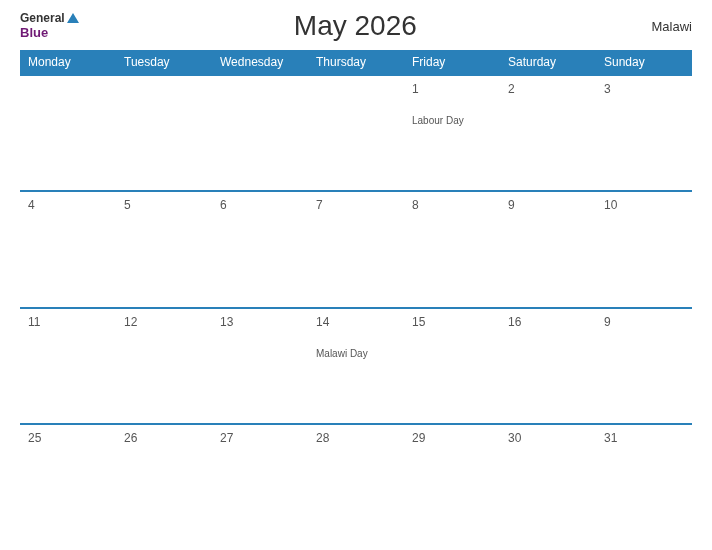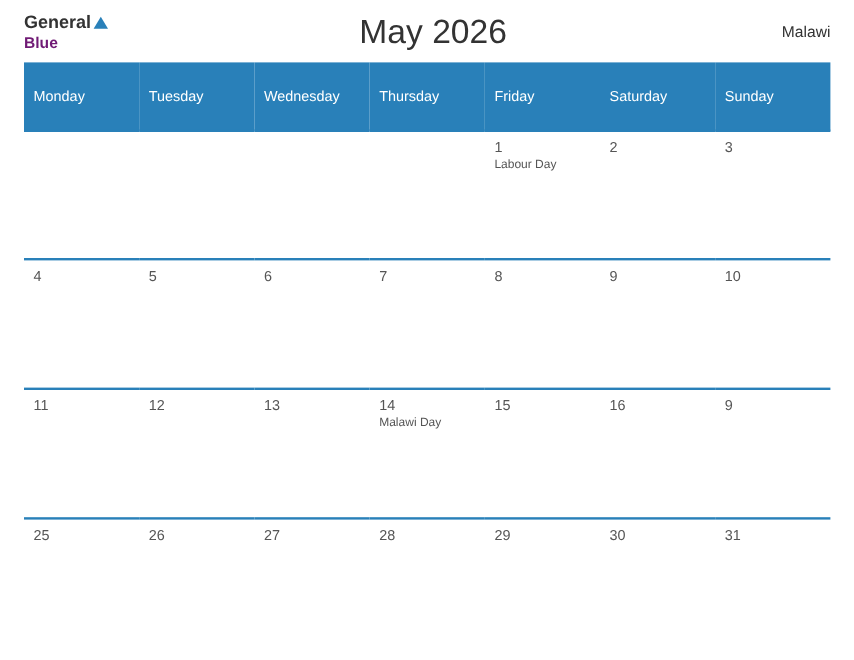--- a/index.html
+++ b/index.html
@@ -28,21 +28,21 @@
       align-items: flex-start;
       font-size: 13px;
       font-weight: bold;
       color: #333;
       line-height: 1.2;
     }
 
     .logo-general {
       color: #333;
       font-weight: bold;
-      font-size: 15px;
+      font-size: 12px;
     }
 
     .logo-blue {
       color: #701a75;
       font-weight: bold;
       font-size: 13px;
     }
 
     .logo-icon {
       display: inline-block;
@@ -77,21 +77,21 @@
     }
 
     .calendar thead tr {
       background-color: #2980b9;
     }
 
     .calendar thead th {
       color: #fff;
       font-size: 12px;
       font-weight: normal;
-      padding: 21px 8px;
+      padding: 5px 8px;
       text-align: left;
       border: none;
     }
 
     .calendar tbody tr {
       border-top: 2px solid #2980b9;
     }
 
     .calendar tbody td {
       vertical-align: top;
@@ -105,21 +105,21 @@
 
     .day-number {
       font-size: 12px;
       color: #555;
       display: block;
     }
 
     .holiday {
       font-size: 10px;
       color: #555;
-      margin-top: 2px;
+      margin-top: 19px;
       display: block;
     }
 
     .logo-row {
       display: flex;
       align-items: center;
     }
   </style>
 </head>
 <body>

